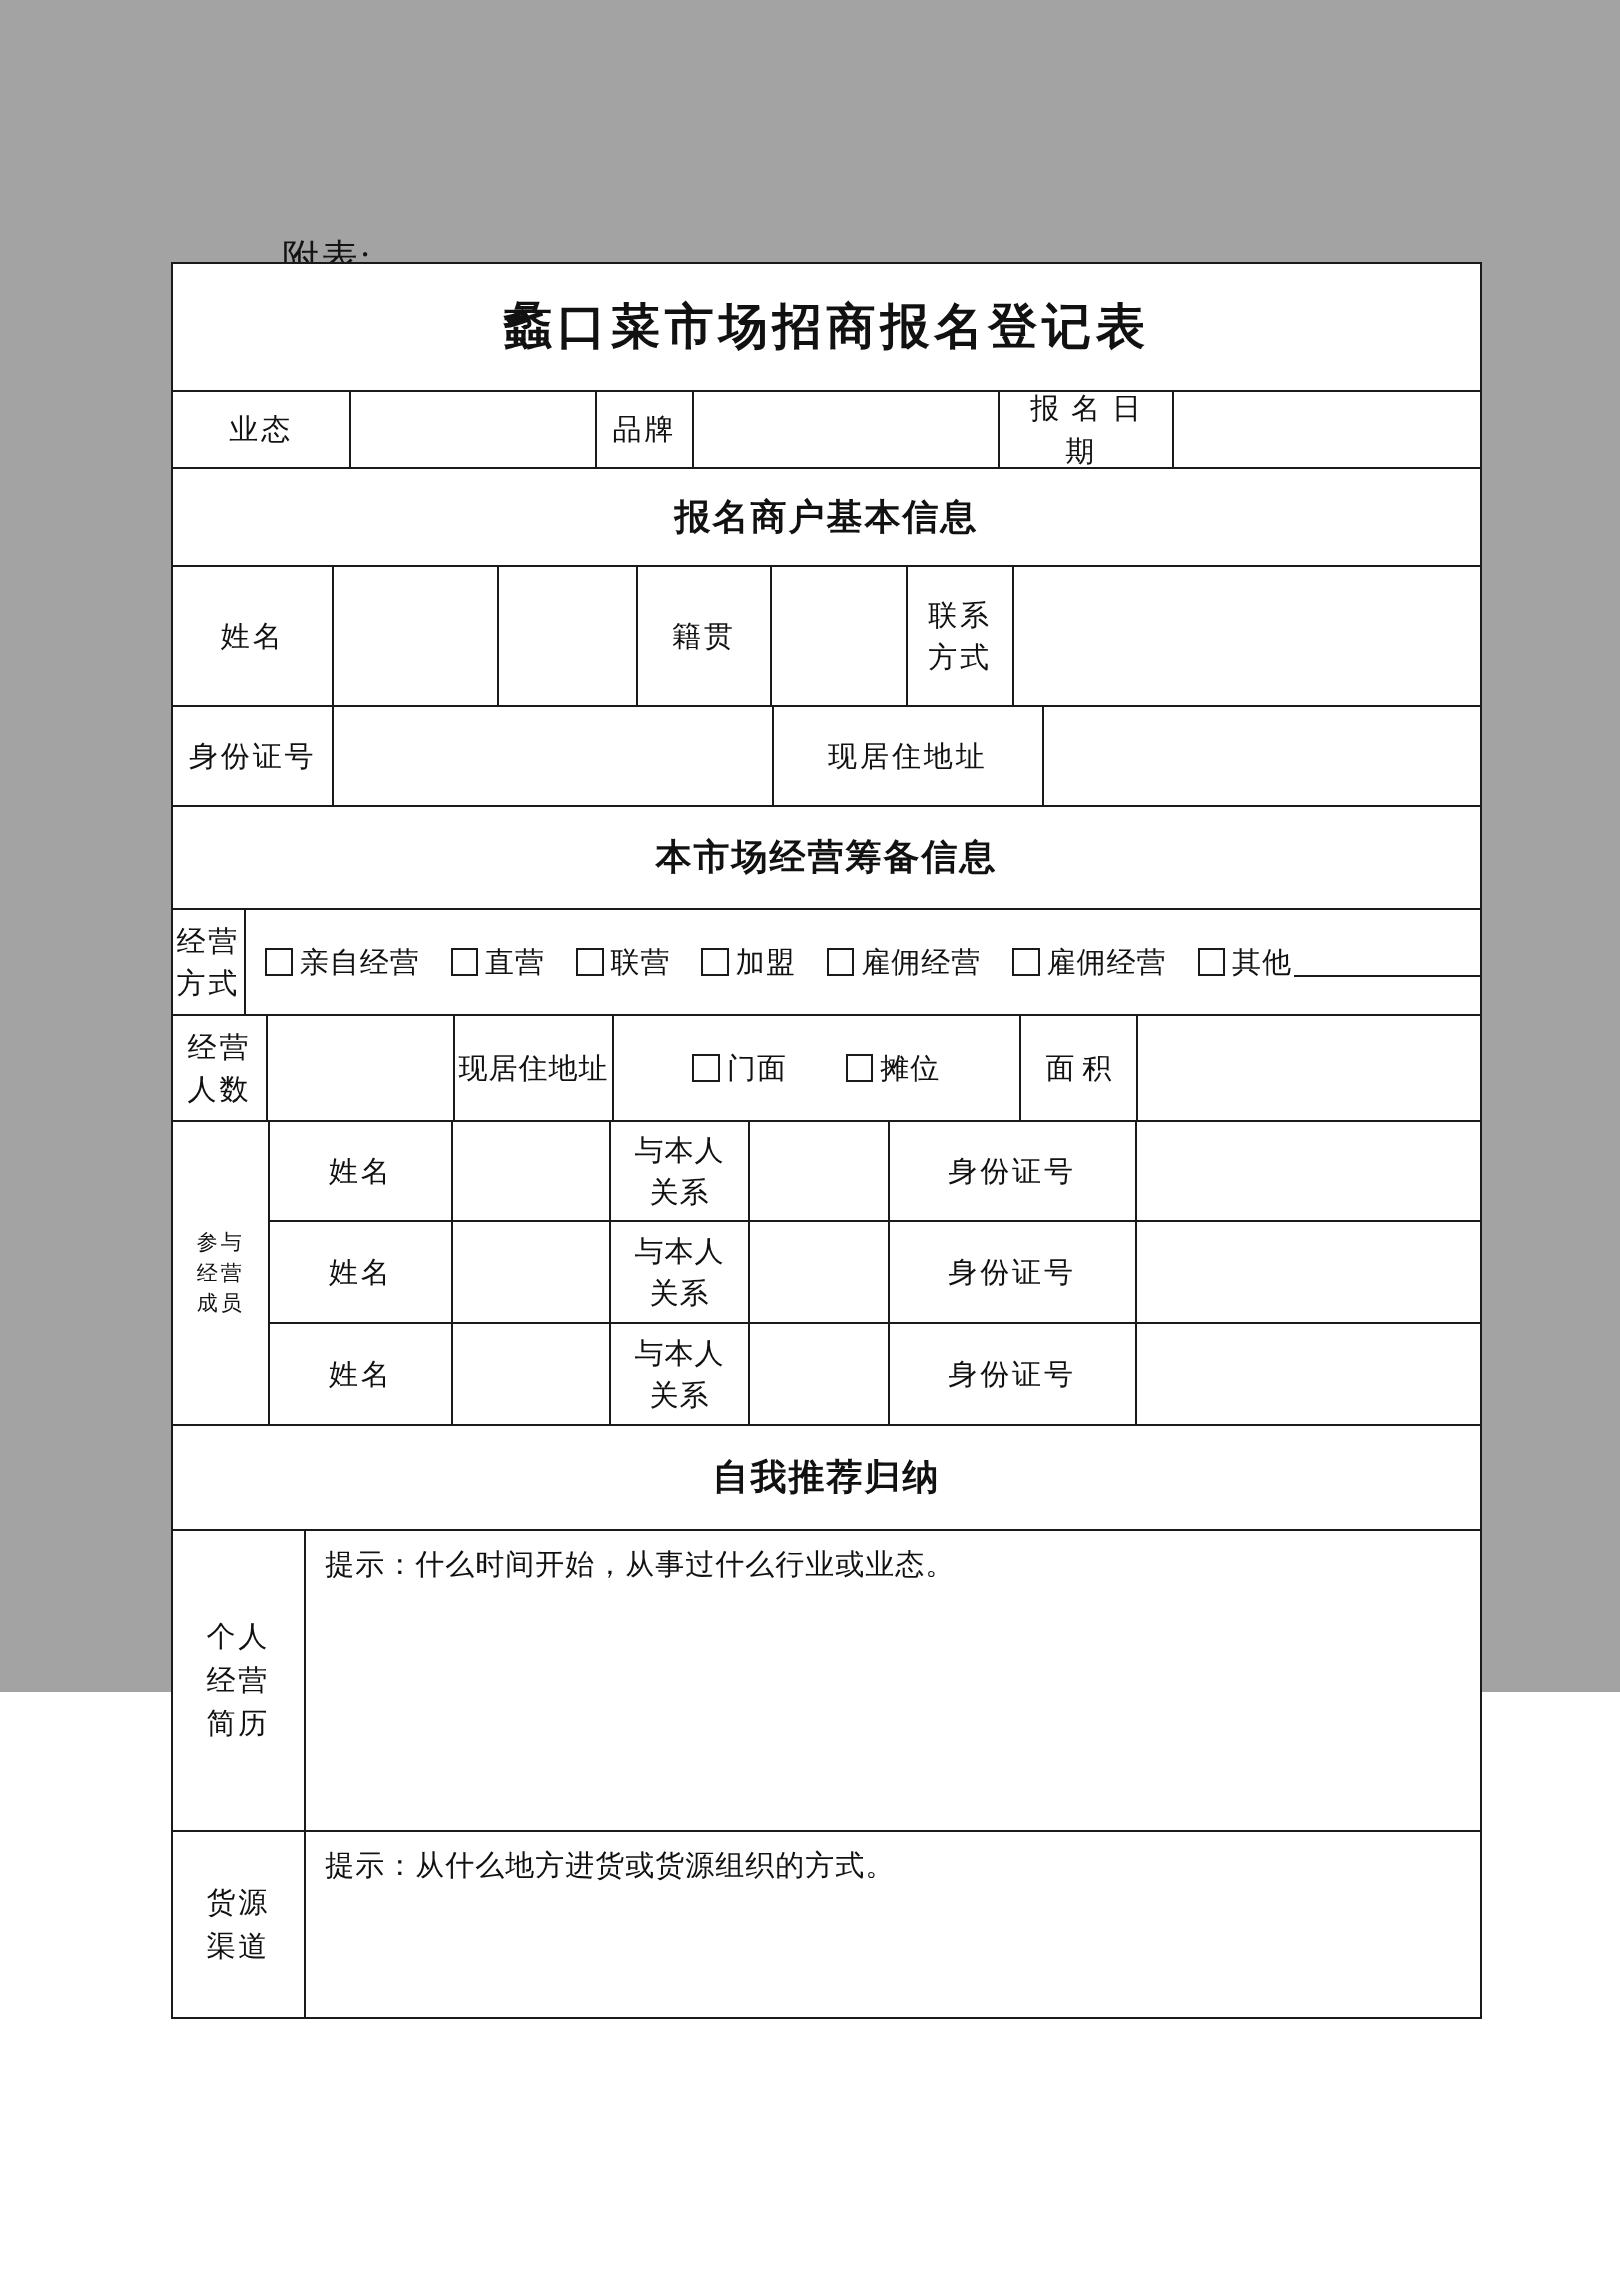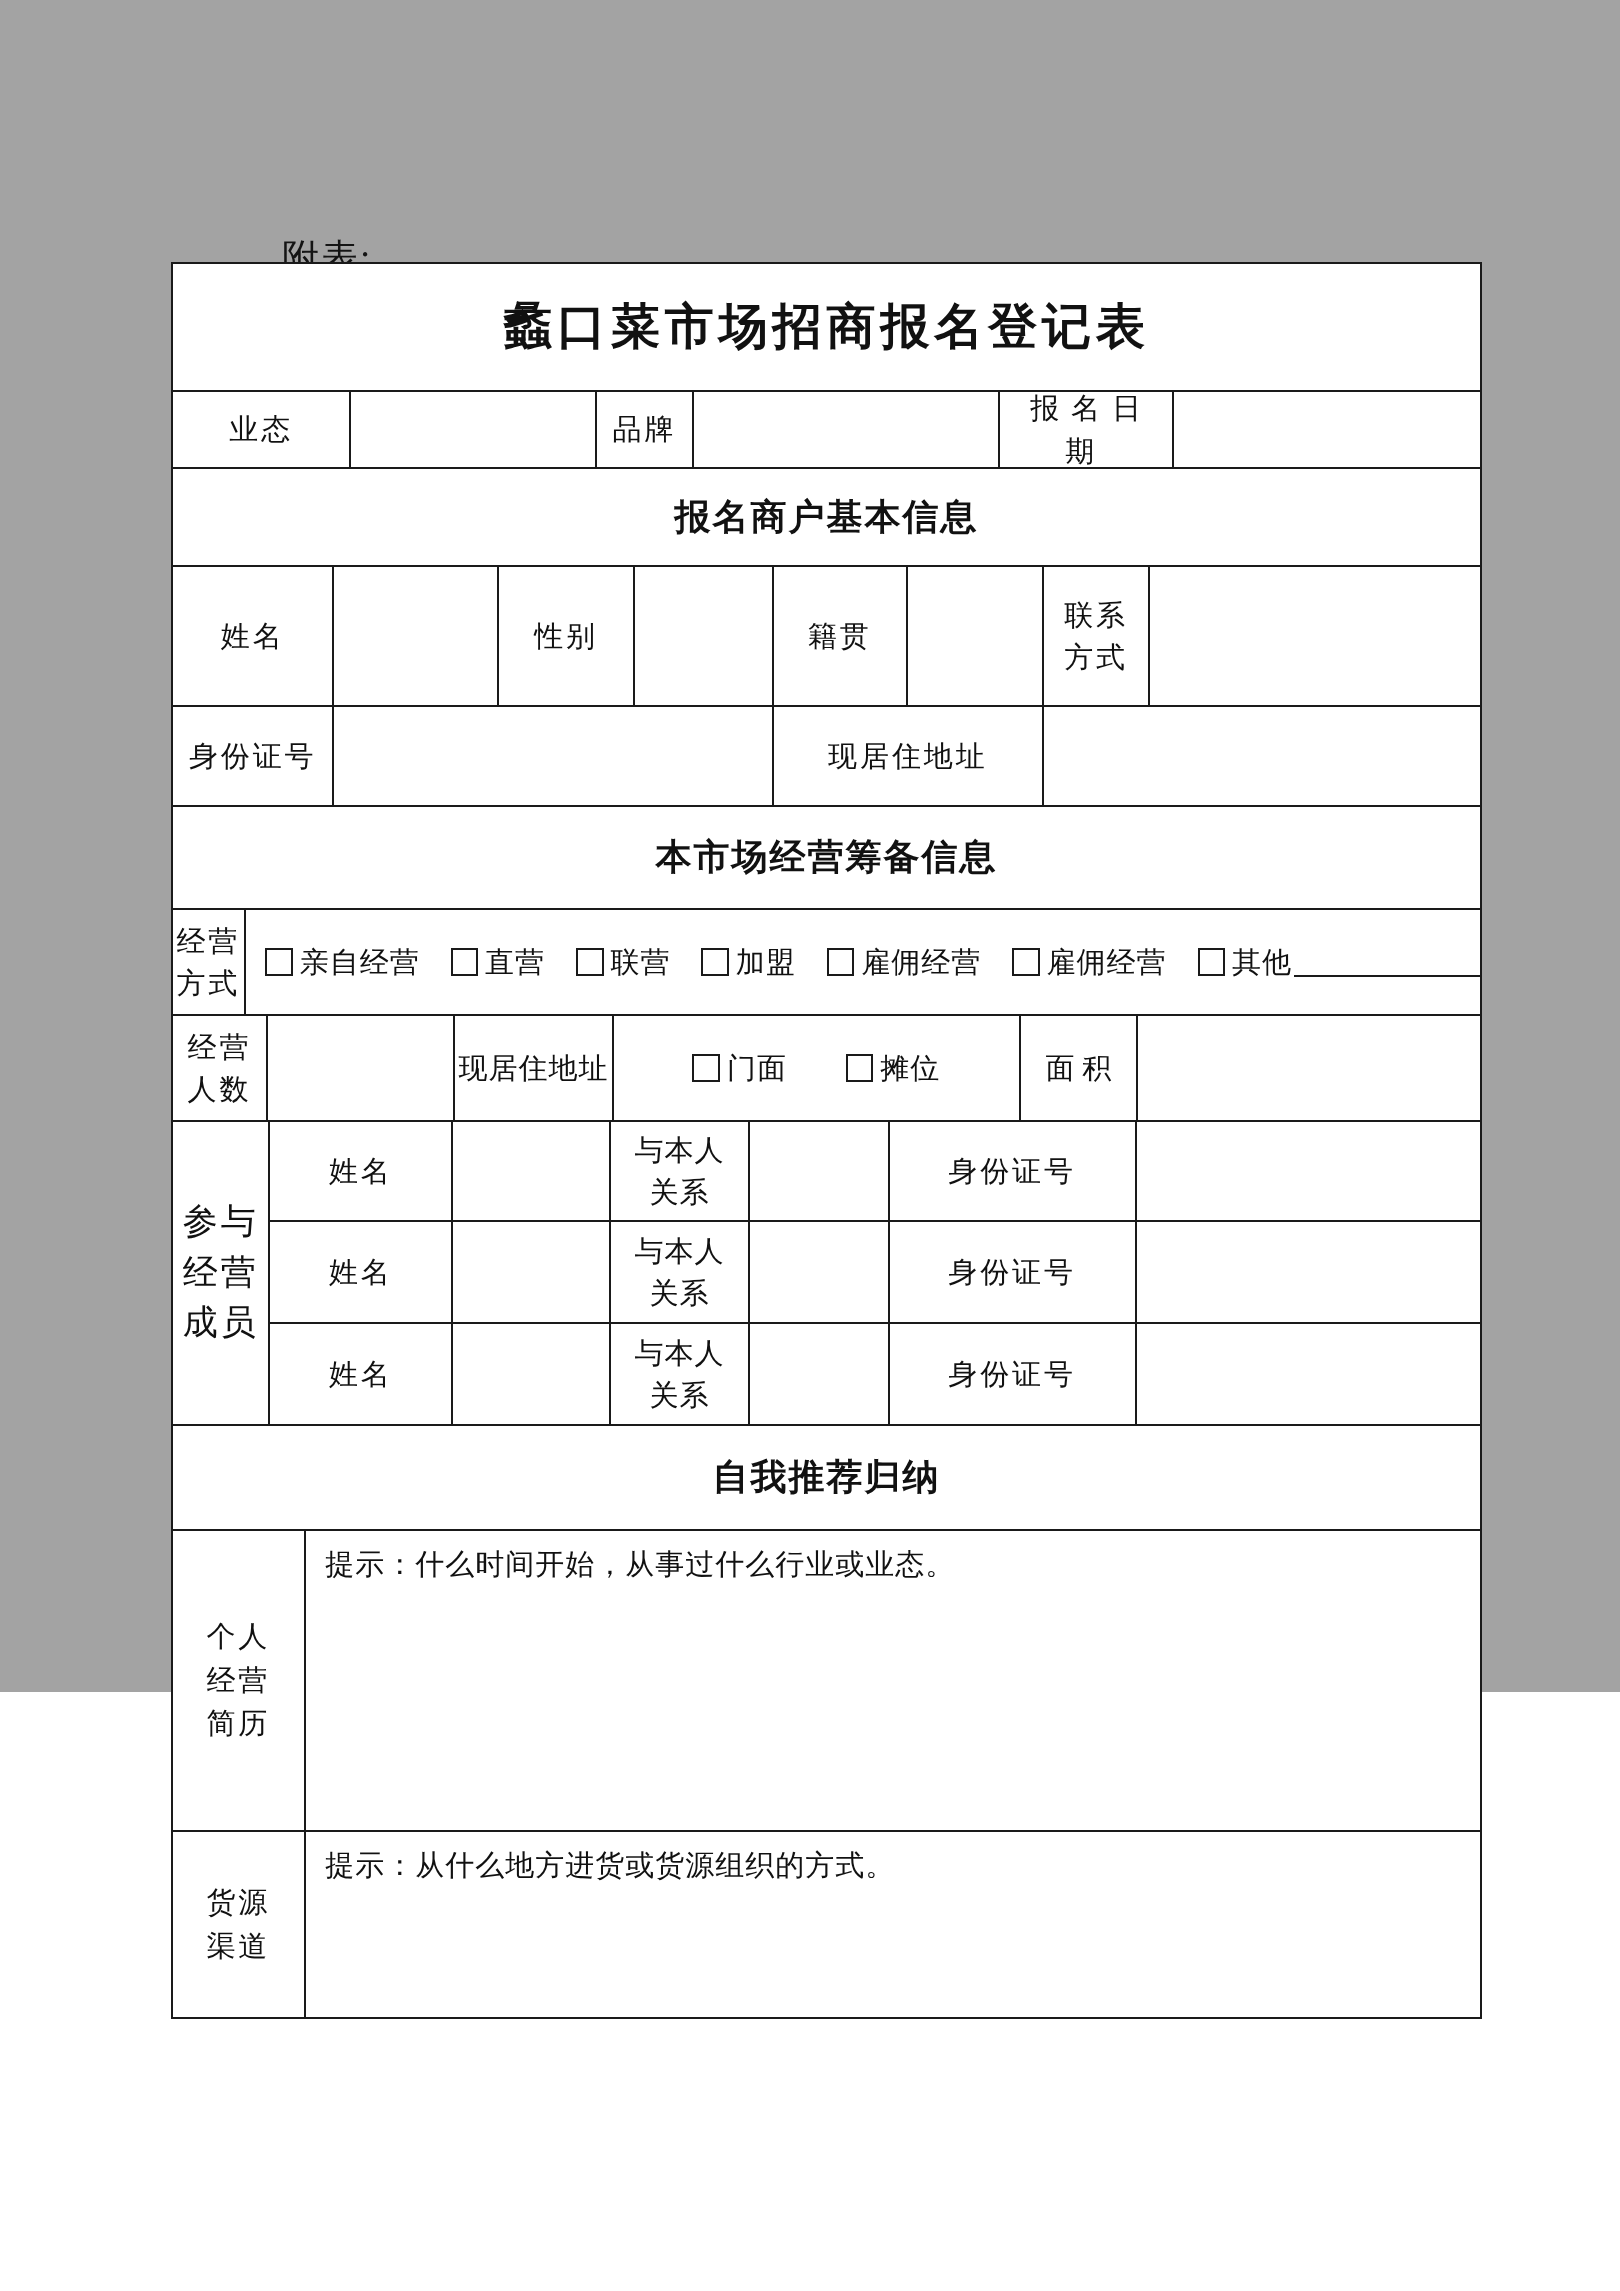--- a/index.html
+++ b/index.html
@@ -102,21 +102,21 @@
     height: 29px;
     margin-left: 2px;
   }
   .member-left {
     box-sizing: border-box;
     display: flex;
     flex-direction: column;
     align-items: center;
     justify-content: center;
     text-align: left;
-    font-size: 35px;
+    font-size: 21px;
     letter-spacing: 2.9px;
     line-height: 1.45;
   }
   .member-right { flex: 1 1 auto; display: flex; flex-direction: column; }
   .member-right .trow { border-bottom: 2px solid #1a1a1a; }
   .member-right .trow:last-child { border-bottom: none; }
   .member-right .cell { border-left: 2px solid #1a1a1a; }
   .hint-cell {
     align-items: flex-start;
     justify-content: flex-start;
@@ -147,21 +147,20 @@
       <div class="cell grow"></div>
     </div>
 
     <div class="trow" style="height:98px">
       <div class="cell first section-cell">报名商户基本信息</div>
     </div>
 
     <div class="trow" style="height:140px">
       <div class="cell first" style="width:12.2%">姓名</div>
       <div class="cell" style="width:12.6%"></div>
-      <div class="cell" style="width:10.4%">性别</div>
       <div class="cell" style="width:10.6%"></div>
       <div class="cell" style="width:10.3%">籍贯</div>
       <div class="cell" style="width:10.4%"></div>
       <div class="cell" style="width:8.1%">
         <div>联系</div>
         <div>方式</div>
       </div>
       <div class="cell grow"></div>
     </div>
 

